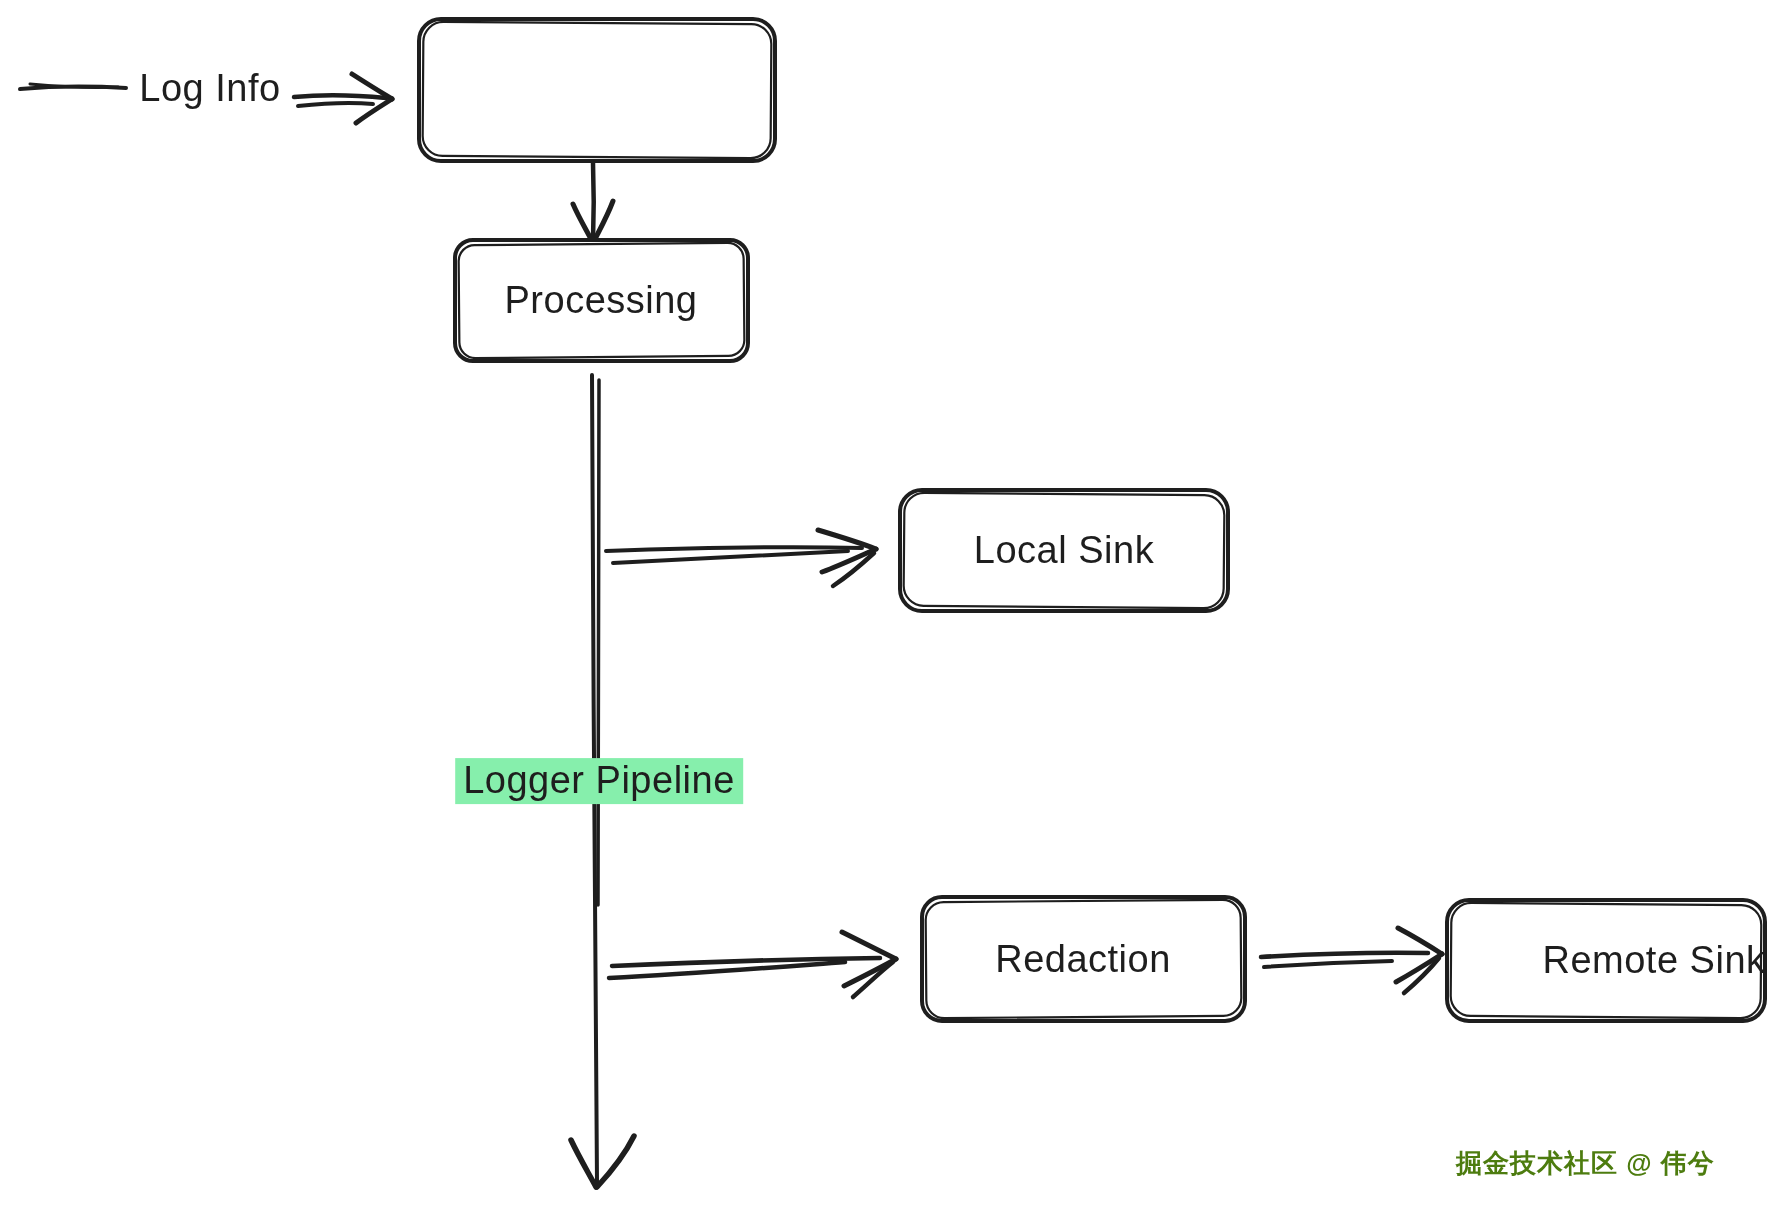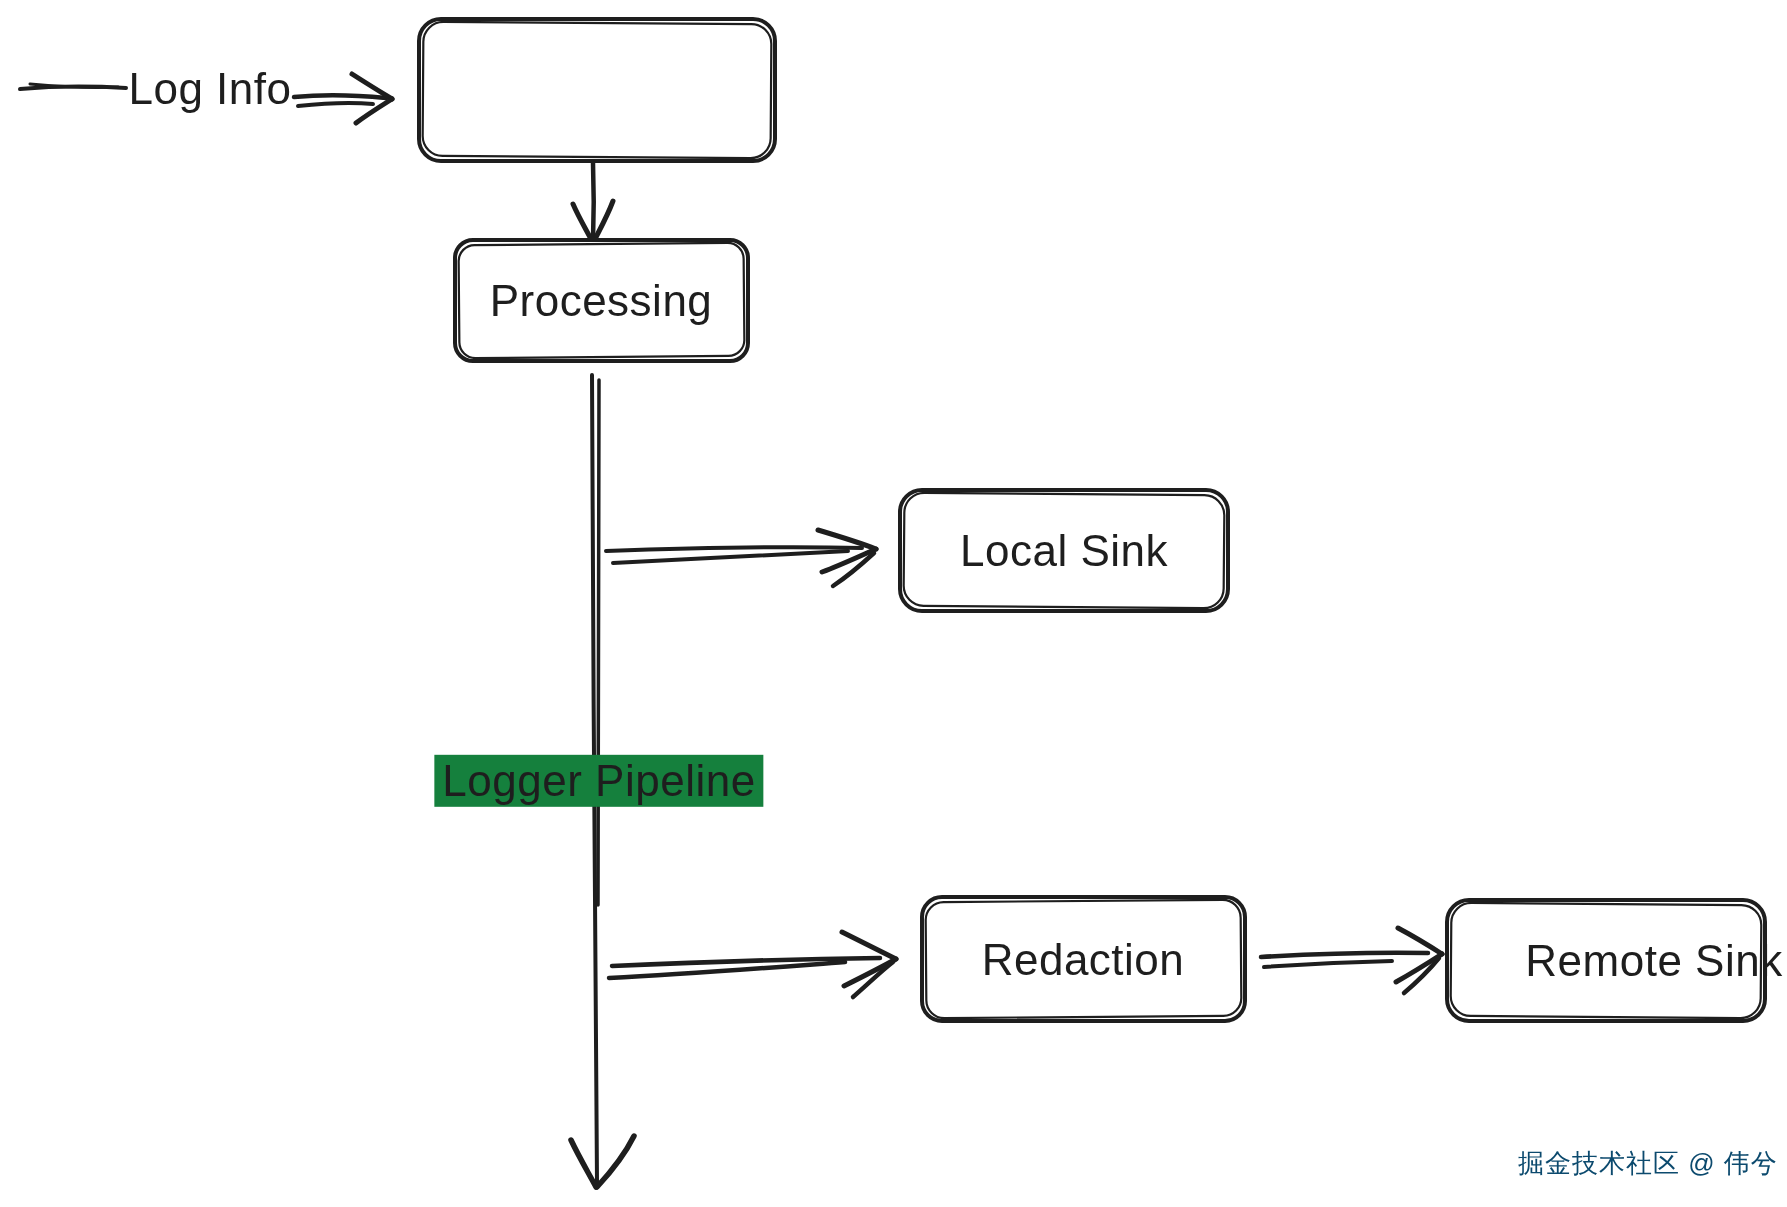--- a/index.html
+++ b/index.html
@@ -29,35 +29,35 @@
     stroke-linejoin: round;
   }
   .diagram-svg rect.box-fill {
     fill: #ffffff;
   }
   .label {
     position: absolute;
     transform: translate(-50%, -50%);
     white-space: nowrap;
     color: #1e1e1e;
-    font-size: 44px;
+    font-size: 38px;
     line-height: 1.1;
     letter-spacing: 0.5px;
   }
   .edge-label {
-    background: #15803d;
+    background: #86efac;
     padding: 2px 8px;
   }
   .watermark {
     position: absolute;
-    left: 1518px;
+    left: 1456px;
     top: 1146px;
     font-size: 26px;
-    font-weight: normal;
-    color: #0c4a6e;
+    font-weight: bold;
+    color: #4d7c0f;
     text-shadow: 1px 1px 0 #ffffff, 2px 2px 1px #ffffff;
     white-space: nowrap;
     letter-spacing: 1px;
   }
 </style>
 </head>
 <body>
 
 <div class="stage">
 

